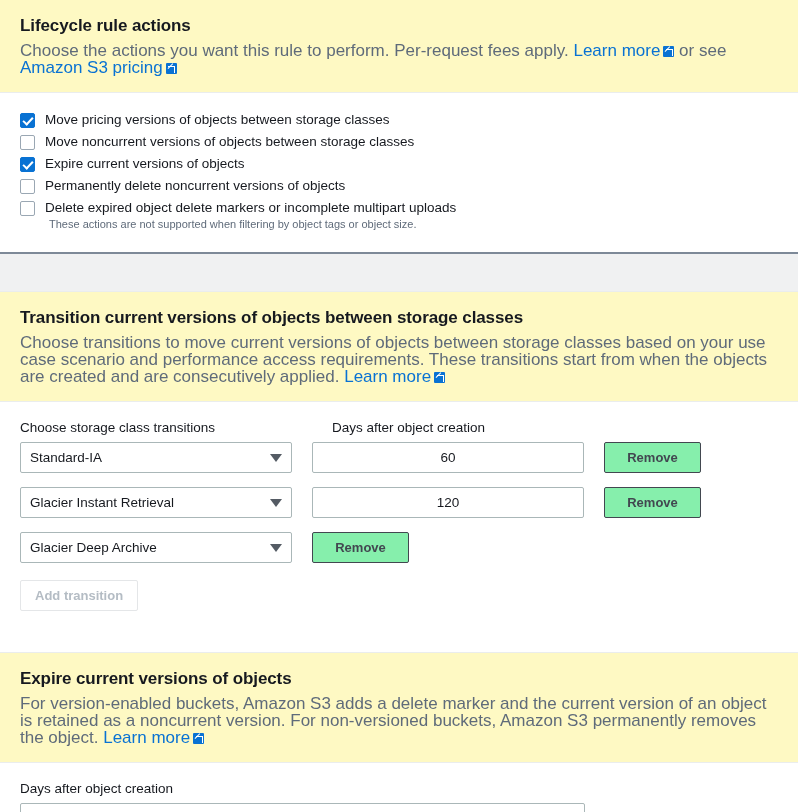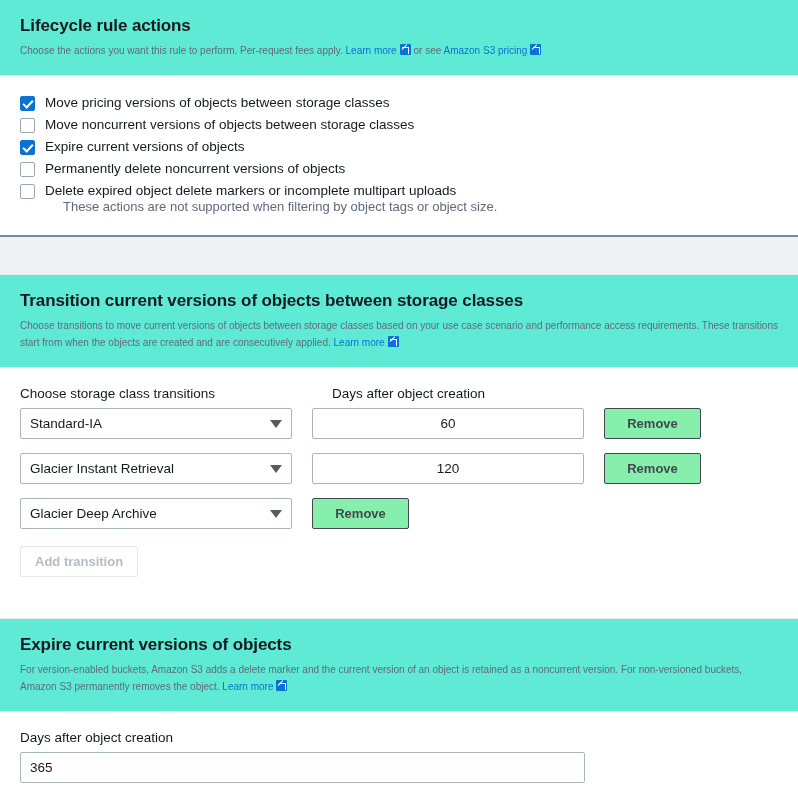--- a/index.html
+++ b/index.html
@@ -13,34 +13,34 @@
     height: 812px;
     font-family: "Liberation Sans", sans-serif;
     color: #16191f;
     overflow: hidden;
   }
 
   .page { width: 798px; position: relative; }
 
   
   .sec-head {
-    background: #5eead4;
+    background: #fef9c3;
     padding: 16px 20px 16px 20px;
     border-bottom: 1px solid #eaeded;
   }
   .sec-head h2 {
     margin: 0 0 6px 0;
     font-size: 17px;
     font-weight: bold;
     letter-spacing: -0.1px;
     color: #16191f;
   }
   .sec-desc {
     margin: 0;
-    font-size: 10px;
+    font-size: 17px;
     line-height: 17px;
     color: #5f6b7a;
     max-width: 760px;
   }
 
   
   .sec-body {
     background: #ffffff;
     padding: 18px 20px 20px 20px;
   }
@@ -91,23 +91,23 @@
     border: solid #ffffff;
     border-width: 0 2px 2px 0;
     transform: rotate(43deg);
   }
   .check-label {
     font-size: 13.5px;
     line-height: 17px;
     color: #16191f;
   }
   .sub-note {
-    font-size: 13px;
+    font-size: 11px;
     color: #5f6b7a;
-    margin: -1px 0 0 43px;
+    margin: -1px 0 0 29px;
     line-height: 16px;
   }
 
   
   a.lnk {
     color: #0972d3;
     text-decoration: none;
     white-space: nowrap;
   }
   .ext {

